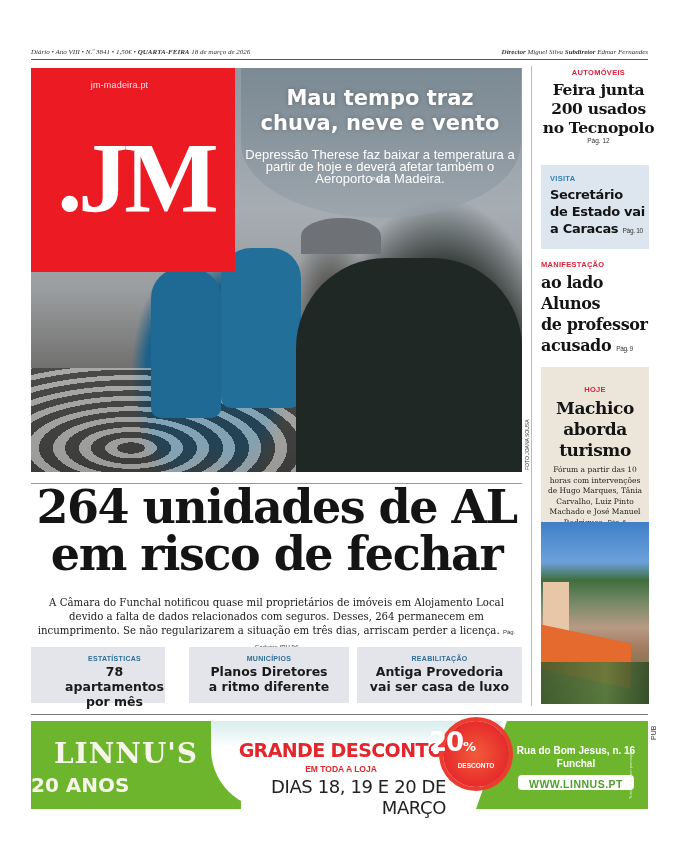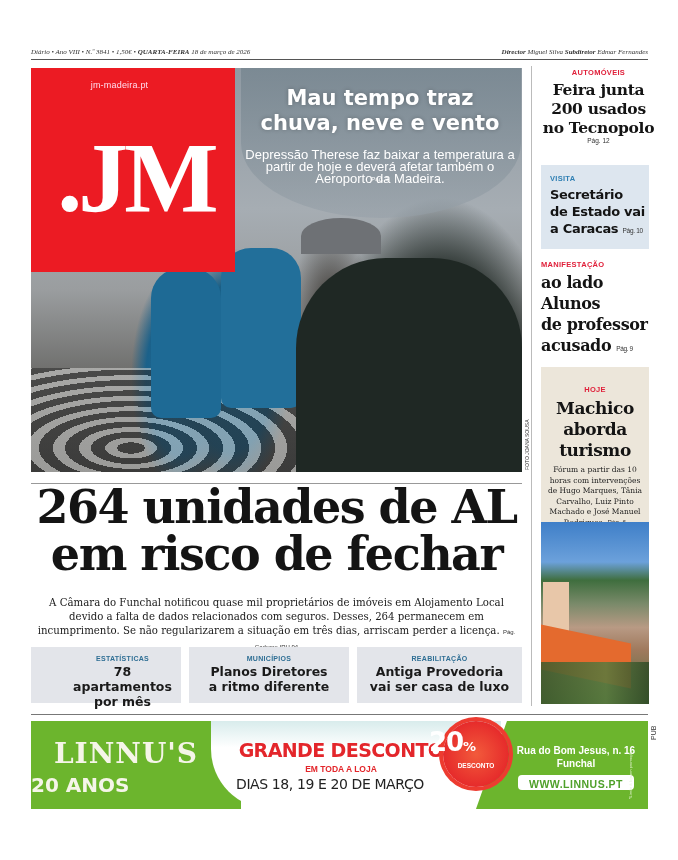--- a/index.html
+++ b/index.html
@@ -45,21 +45,21 @@
   
   .rule-head { left: 31px; top: 483px; width: 491px; height: 1px; background: #999; }
   .main-headline { left: 31px; top: 484px; width: 491px; text-align: center; font-family: "DejaVu Serif", serif; font-weight: bold; font-size: 46px; line-height: 47px; letter-spacing: -1.5px; color: #141414; }
   .main-lede { left: 31px; top: 596px; width: 491px; text-align: center; font-family: "DejaVu Serif", serif; font-size: 10.2px; line-height: 14px; color: #1a1a1a; }
   .main-lede .pg { font-family: "Liberation Sans", sans-serif; font-size: 6px; color: #333; }
 
   
   .box { top: 647px; height: 56px; background: #e3e5ea; text-align: center; }
   .box .kicker { margin-top: 8px; font-size: 7px; font-weight: bold; color: #2e6e94; letter-spacing: 0.3px; }
   .box .title { margin-top: 2px; font-family: "DejaVu Sans", sans-serif; font-size: 12.5px; line-height: 15px; font-weight: bold; color: #1a1a1a; }
-  .box1 { left: 31px; width: 150px; padding-left: 33px; }
+  .box1 { left: 31px; width: 134px; padding-left: 33px; }
   .box2 { left: 189px; width: 160px; }
   .box3 { left: 357px; width: 165px; }
 
   
   .col-sep { left: 531px; top: 66px; width: 1px; height: 640px; background: #bbb; }
   .side-kicker { font-size: 7.5px; font-weight: bold; letter-spacing: 0.3px; }
   .red { color: #e0203a; }
   .side-title-serif { font-family: "DejaVu Serif", serif; font-weight: bold; color: #141414; }
   .side-pg { font-size: 6.5px; color: #333; font-family: "Liberation Sans", sans-serif; font-weight: normal; }
 
@@ -85,21 +85,21 @@
 
   
   .rule-ad { left: 31px; top: 714px; width: 617px; height: 1px; background: #777; }
   .ad { left: 31px; top: 721px; width: 617px; height: 88px; }
   .ad-left { left: 0; top: 0; width: 210px; height: 88px; background: #6cb52d; }
   .ad-brand { left: 0; top: 16px; width: 190px; text-align: center; color: #f5f5e8; font-family: "DejaVu Serif", serif; font-weight: bold; font-size: 28px; letter-spacing: 1px; }
   .ad-years { left: 0; top: 52px; width: 190px; text-align: left; color: #f5f5e8; font-family: "DejaVu Sans", sans-serif; font-weight: bold; font-size: 20px; }
   .ad-mid { left: 180px; top: 0; width: 290px; height: 88px; background: linear-gradient(180deg, #d8ecec 0%, #ffffff 30%, #ffffff 100%); border-radius: 0 0 0 60px; }
   .ad-campaign { left: 205px; top: 18px; width: 210px; text-align: center; color: #e3262b; font-family: "DejaVu Sans", sans-serif; font-weight: bold; font-size: 19px; letter-spacing: -0.6px; }
   .ad-store { left: 205px; top: 43px; width: 210px; text-align: center; color: #e3262b; font-weight: bold; font-size: 8.5px; }
-  .ad-dates { left: 205px; top: 55px; width: 210px; text-align: left; color: #222; font-family: "DejaVu Sans", sans-serif; font-size: 14px; letter-spacing: -0.4px; }
+  .ad-dates { left: 205px; top: 55px; width: 210px; text-align: right; color: #222; font-family: "DejaVu Sans", sans-serif; font-size: 18px; letter-spacing: -0.4px; }
   .ad-right { left: 445px; top: 0; width: 172px; height: 88px; background: #6cb52d; clip-path: polygon(18% 0, 100% 0, 100% 100%, 0 100%); }
   .ad-badge { left: 412px; top: 0; width: 66px; height: 66px; border-radius: 50%; background: radial-gradient(circle, #f25a3b 0%, #e62b2b 70%); box-shadow: 0 0 0 4px #ed3b30; }
   .ad-pct { left: 388px; top: 6px; width: 66px; text-align: center; color: #fff; font-family: "DejaVu Sans", sans-serif; font-weight: bold; font-size: 26px; letter-spacing: -1px; }
   .ad-pct small { font-size: 13px; }
   .ad-desc { left: 412px; top: 41px; width: 66px; text-align: center; color: #fff; font-weight: bold; font-size: 6.5px; }
   .ad-addr { left: 480px; top: 23px; width: 130px; text-align: center; color: #fff; font-weight: bold; font-size: 10px; line-height: 13px; }
   .ad-web { left: 487px; top: 54px; width: 116px; height: 15px; background: #fff; border-radius: 4px; text-align: center; color: #4fa02a; font-weight: bold; font-size: 10.5px; line-height: 19px; letter-spacing: 0.5px; }
   .ad-small { left: 597px; top: 78px; font-size: 4px; color: #e8f5d8; transform: rotate(-90deg); transform-origin: left top; white-space: nowrap; }
 </style>
 </head>

